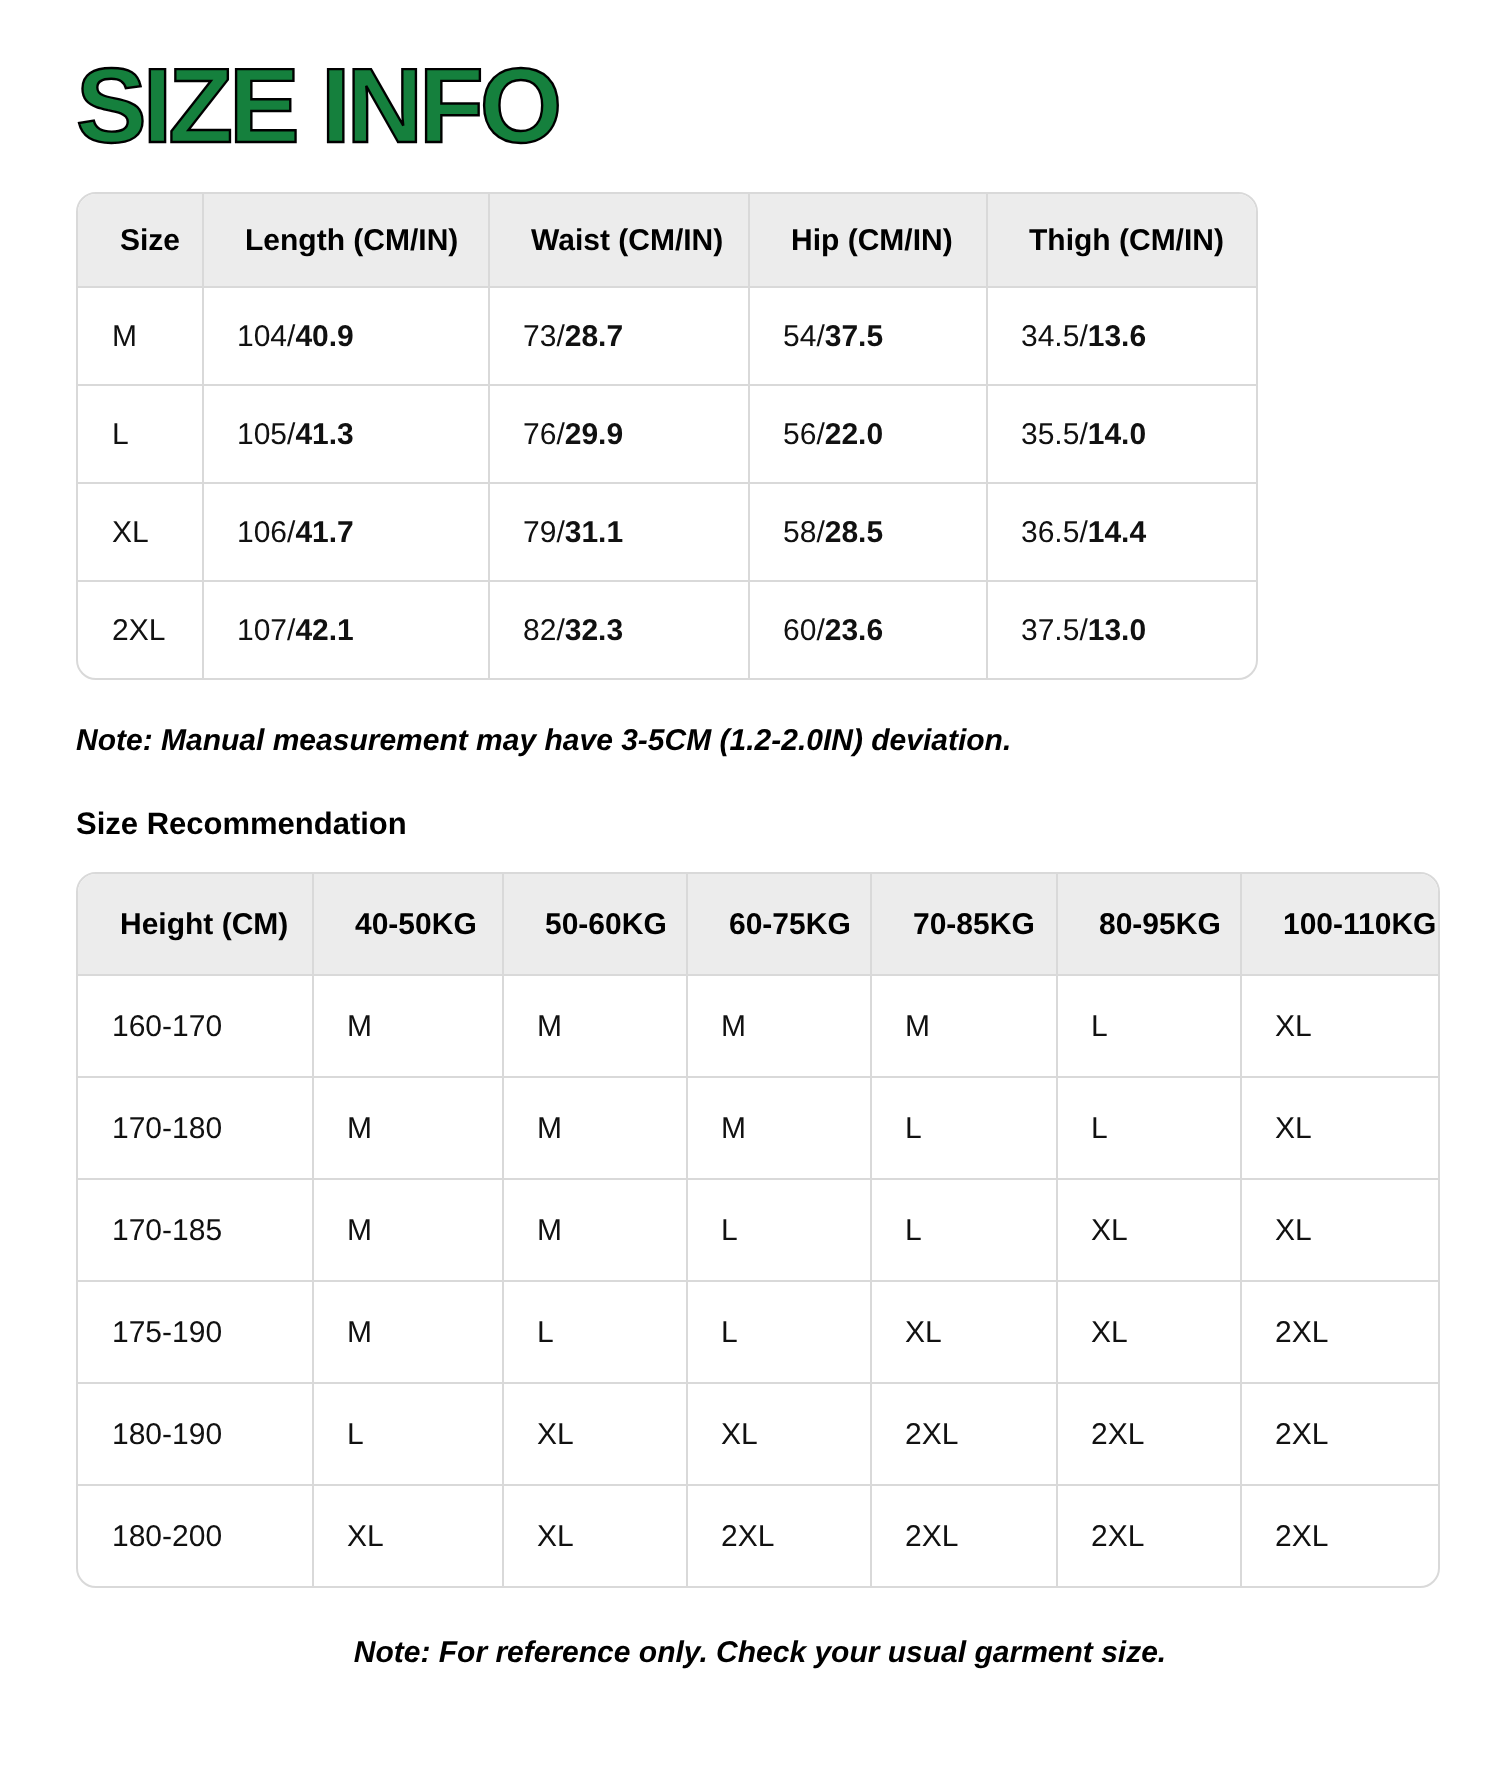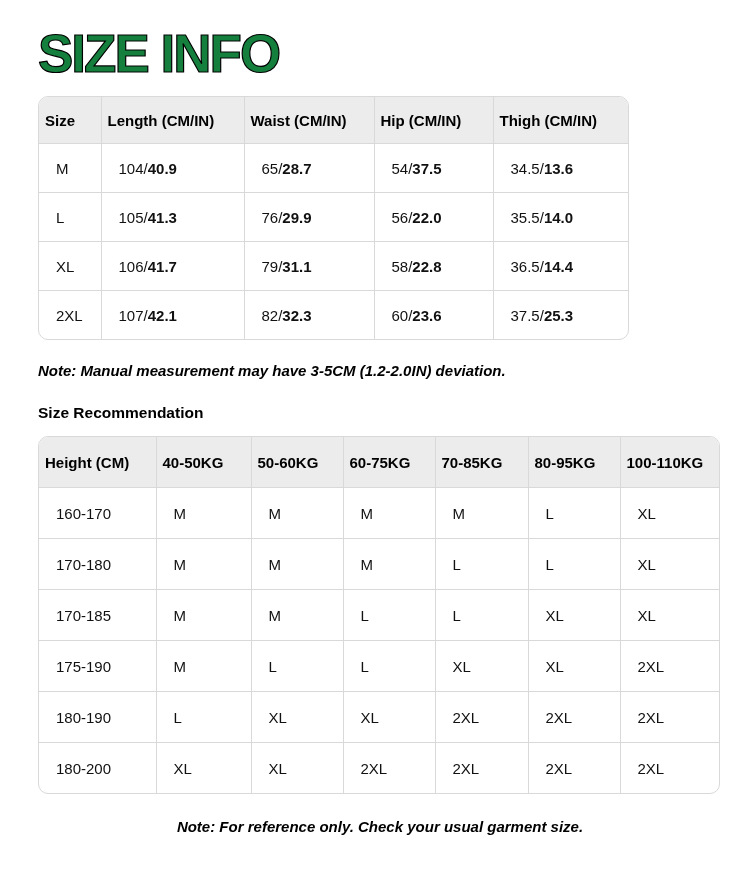--- a/index.html
+++ b/index.html
@@ -44,21 +44,21 @@
     border-collapse: collapse;
     table-layout: fixed;
     width: 100%;
     font-size: 15px;
     color: #111111;
   }
   th {
     background: #ececec;
     font-weight: bold;
     text-align: left;
-    padding: 0 6px 0 6px;
+    padding: 0 6px 0 21px;
     height: 46px;
     color: #000000;
     white-space: nowrap;
     overflow: hidden;
   }
   td {
     text-align: left;
     padding: 0 6px 0 17px;
     height: 48px;
     white-space: nowrap;
@@ -100,44 +100,44 @@
           <th>Length (CM/IN)</th>
           <th>Waist (CM/IN)</th>
           <th>Hip (CM/IN)</th>
           <th>Thigh (CM/IN)</th>
         </tr>
       </thead>
       <tbody>
         <tr>
           <td>M</td>
           <td><span>104</span><span>/</span><span class="in-value">40.9</span></td>
-          <td><span>65</span><span>/</span><span class="in-value">28.7</span></td>
+          <td><span>73</span><span>/</span><span class="in-value">28.7</span></td>
           <td><span>54</span><span>/</span><span class="in-value">37.5</span></td>
           <td><span>34.5</span><span>/</span><span class="in-value">13.6</span></td>
         </tr>
         <tr>
           <td>L</td>
           <td><span>105</span><span>/</span><span class="in-value">41.3</span></td>
           <td><span>76</span><span>/</span><span class="in-value">29.9</span></td>
           <td><span>56</span><span>/</span><span class="in-value">22.0</span></td>
           <td><span>35.5</span><span>/</span><span class="in-value">14.0</span></td>
         </tr>
         <tr>
           <td>XL</td>
           <td><span>106</span><span>/</span><span class="in-value">41.7</span></td>
           <td><span>79</span><span>/</span><span class="in-value">31.1</span></td>
-          <td><span>58</span><span>/</span><span class="in-value">22.8</span></td>
+          <td><span>58</span><span>/</span><span class="in-value">28.5</span></td>
           <td><span>36.5</span><span>/</span><span class="in-value">14.4</span></td>
         </tr>
         <tr>
           <td>2XL</td>
           <td><span>107</span><span>/</span><span class="in-value">42.1</span></td>
           <td><span>82</span><span>/</span><span class="in-value">32.3</span></td>
           <td><span>60</span><span>/</span><span class="in-value">23.6</span></td>
-          <td><span>37.5</span><span>/</span><span class="in-value">25.3</span></td>
+          <td><span>37.5</span><span>/</span><span class="in-value">13.0</span></td>
         </tr>
       </tbody>
     </table>
   </div>
 
   <p class="note note-1">Note: Manual measurement may have 3-5CM (1.2-2.0IN) deviation.</p>
 
   <h2 class="section-heading sr-heading">Size Recommendation</h2>
 
   <div class="table-wrap t2-wrap">

